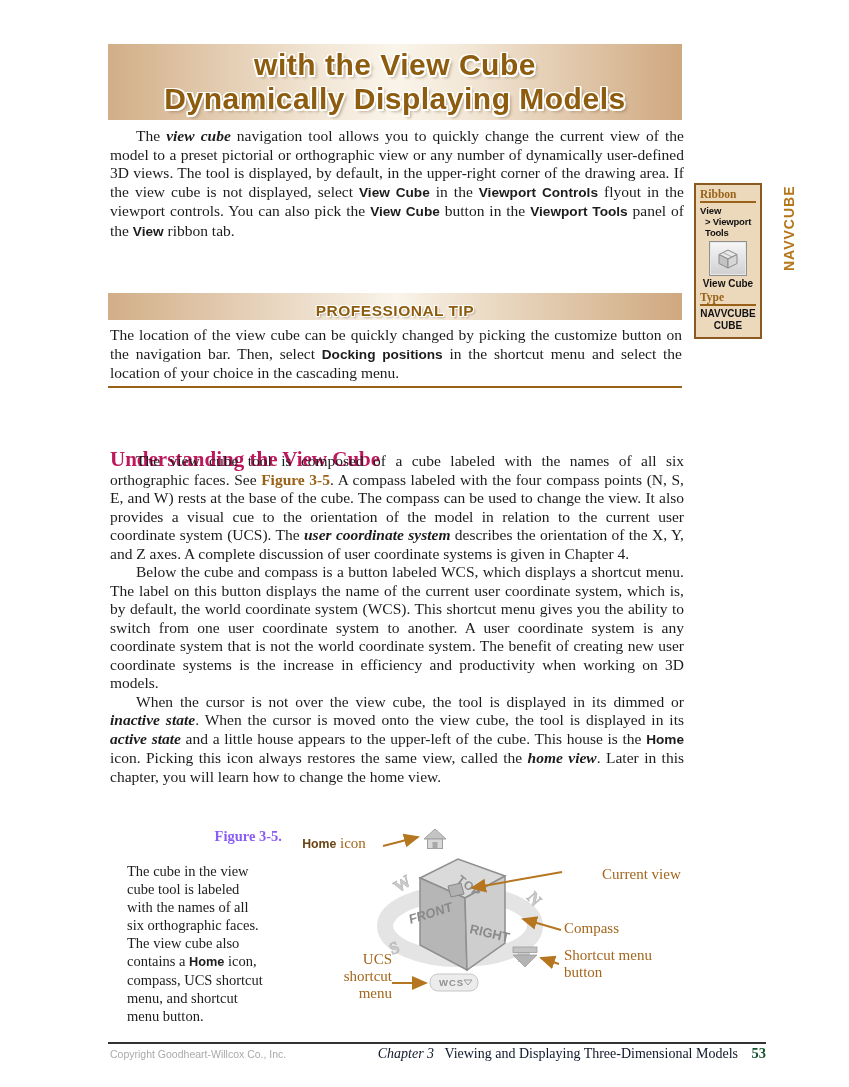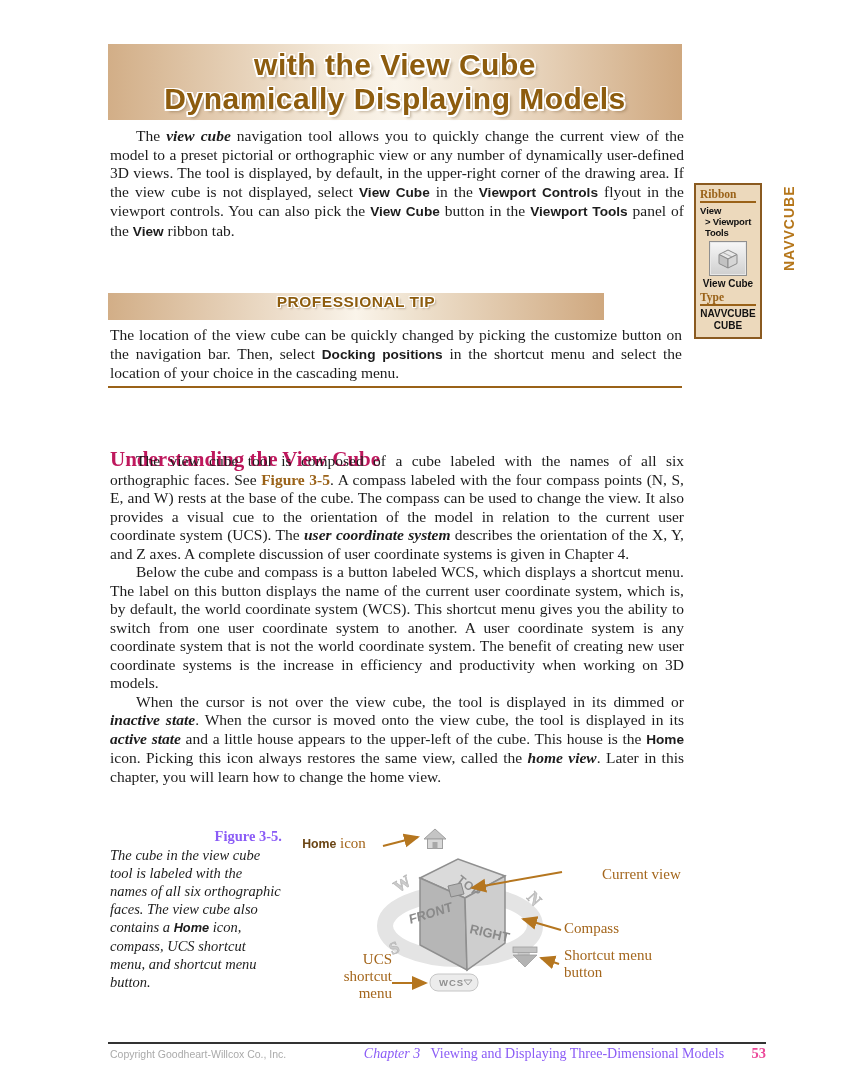--- a/index.html
+++ b/index.html
@@ -51,57 +51,57 @@
   .rb-cmd{font-size:10px;font-weight:700;text-align:center;color:#111;line-height:12px;}
   .vertical-tab{
     left:781px;top:181px;height:90px;
     writing-mode:vertical-rl;transform:rotate(180deg);
     font-family:"Liberation Sans",sans-serif;font-weight:700;font-size:14px;
     color:#b5761a;letter-spacing:1px;
   }
 
   
   .tip-banner{
-    left:108px;top:293px;width:496px;height:27px;
+    left:108px;top:293px;width:574px;height:27px;
     background:linear-gradient(90deg,#d2ae87 0%,#f5ecdf 45%,#faf4ea 50%,#f0e4d2 60%,#cfa87f 100%);
-    display:flex;align-items:flex-start;justify-content:center;
+    display:flex;align-items:flex-end;justify-content:center;
   }
   .tip-banner .tip-title{
     font-family:"Liberation Sans",sans-serif;font-weight:700;font-size:15.5px;color:#8d5c0e;letter-spacing:.5px;
     text-shadow:-1px -1px 0 #fff,1px -1px 0 #fff,-1px 1px 0 #fff,1px 1px 0 #fff,2px 2px 2px rgba(90,60,20,.3);
   }
   .tip-body{left:110px;top:326px;width:572px;font-size:15.5px;line-height:18.5px;text-align:justify;}
   .tip-rule{left:108px;top:386px;width:574px;height:2px;background:#9a6218;}
 
   
   .section-heading{
     left:110px;top:420px;font-family:"Liberation Serif",serif;font-weight:700;font-size:21px;color:#be185d;margin-top:27px;
   }
   .section-body{left:110px;top:452px;width:574px;}
 
   
   .fig-caption{left:110px;top:827px;width:172px;font-size:14.5px;line-height:18px;}
   .fig-caption .fc-title{color:#8b5cf6;font-weight:700;margin:0 0 1px 0;text-align:right;}
-  .fig-caption .fc-body{margin:0;text-align:left;font-style:italic;}
+  .fig-caption .fc-body{margin:17px;text-align:left;}
   .fig-label{
     font-family:"Liberation Serif",serif;font-size:15px;line-height:17px;color:#a4661c;
   }
   .lab-home{left:286px;top:835px;width:96px;text-align:center;}
   .lab-current{left:564px;top:866px;width:80px;margin-left:38px;}
   .lab-compass{left:564px;top:920px;width:90px;}
   .lab-shortcut{left:564px;top:947px;width:100px;}
   .lab-ucs{left:330px;top:951px;width:62px;text-align:right;}
   .fig-svg{left:280px;top:823px;}
 
   
   .footer-rule{left:108px;top:1042px;width:658px;height:2px;background:#333;}
   .footer-copy{left:110px;top:1048px;font-family:"Liberation Sans",sans-serif;font-size:10.5px;color:#aaaaaa;}
-  .footer-chapter{left:350px;top:1046px;width:388px;text-align:center;font-size:14px;color:#8b5cf6;}
+  .footer-chapter{left:350px;top:1046px;width:388px;text-align:right;font-size:14px;color:#0f172a;}
   .footer-chapter .ch-lab{font-style:italic;}
-  .footer-page{left:738px;top:1045px;width:28px;text-align:right;font-size:14.5px;font-weight:700;color:#ec4899;}
+  .footer-page{left:738px;top:1045px;width:28px;text-align:right;font-size:14.5px;font-weight:700;color:#14532d;}
 </style>
 </head>
 <body>
 
 <div class="abs title-banner">
   <div class="t-line">with the View Cube</div>
   <div class="t-line">Dynamically Displaying Models</div>
 </div>
 
 <div class="abs bodytext" style="left:110px;top:127px;width:574px;">

